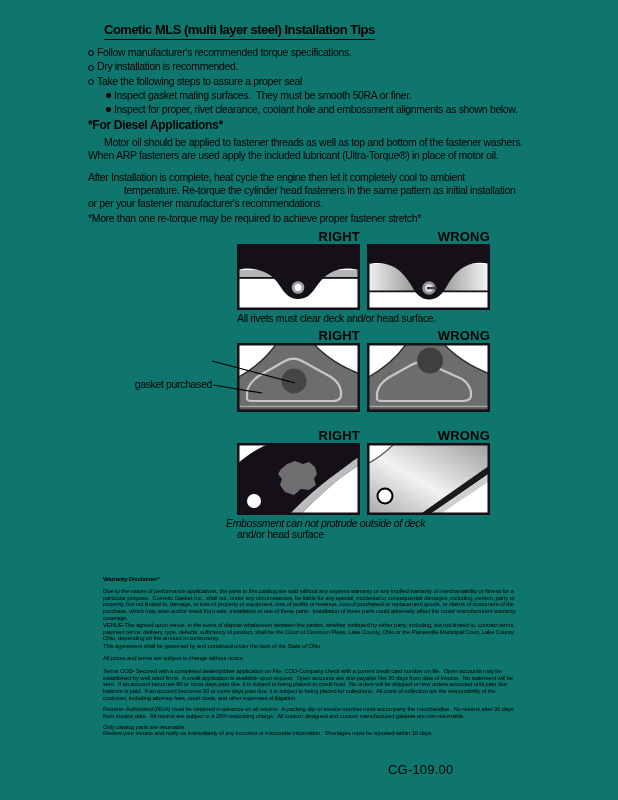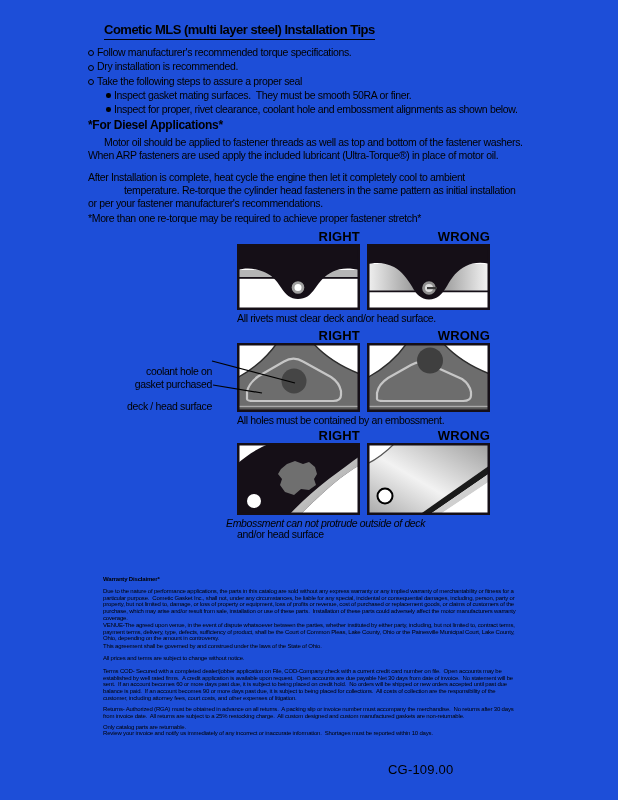--- a/index.html
+++ b/index.html
@@ -1,16 +1,16 @@
 <!DOCTYPE html>
 <html><head>
 <meta charset="utf-8">
 <style>
   html,body{margin:0;padding:0;background:#fff;}
-  .page{position:relative;width:618px;height:800px;background:#1d4ed8;
+  .page{position:relative;width:618px;height:800px;background:#0f766e;
         font-family:"Liberation Sans",sans-serif;color:#000;overflow:hidden;}
   .abs{position:absolute;}
   .doc-title{font-size:13px;font-weight:bold;letter-spacing:-0.5px;white-space:pre;
              border-bottom:1.6px solid #000;padding-bottom:1.5px;}
   .body-text{font-size:10.5px;letter-spacing:-0.35px;white-space:pre;}
   .sec-head{font-size:12px;font-weight:bold;letter-spacing:-0.3px;white-space:pre;}
   .bullet-o{width:4px;height:4px;border:1px solid #000;border-radius:50%;}
   .bullet-f{width:4.5px;height:4.5px;background:#000;border-radius:50%;}
   .rw-label{font-size:13px;font-weight:600;letter-spacing:0.2px;width:123px;text-align:right;white-space:pre;}
   .caption{font-size:10.5px;letter-spacing:-0.35px;white-space:pre;}
@@ -93,24 +93,20 @@
       <rect x="60" y="43" width="10" height="2.2" fill="#3a3a3a"></rect>
       <rect x="1.25" y="1.25" width="120.5" height="63.5" fill="none" stroke="#150f17" stroke-width="2.5"></rect>
     </svg>
   </div>
 
   <div class="abs caption" style="left:237px;top:312px;">All rivets must clear deck and/or head surface.</div>
 
   <div class="abs rw-label" style="left:237px;top:328px;">RIGHT</div>
   <div class="abs rw-label" style="left:367px;top:328px;">WRONG</div>
 
-  <div class="abs diag-label" style="left:100px;top:343px;">
-    <div>coolant hole on</div>
-    <div>deck / head surface</div>
-  </div>
   <div class="abs diag-label" style="left:100px;top:379px;">gasket purchased</div>
 
   <div class="abs" style="left:237px;top:343px;">
     <svg width="123" height="69" viewBox="0 0 123 69">
       <rect width="123" height="69" fill="#6d6d6d"></rect>
       <path d="M0,0 L40,0 C33,10 20,24 0,35 Z" fill="#ffffff"></path>
       <path d="M40,0 C33,10 20,24 0,35" fill="none" stroke="#2c2c2c" stroke-width="1.4"></path>
       <path d="M123,0 L76,0 C84,9 100,22 123,31 Z" fill="#ffffff"></path>
       <path d="M76,0 C84,9 100,22 123,31" fill="none" stroke="#2c2c2c" stroke-width="1.4"></path>
       <rect y="63.5" width="123" height="5.5" fill="#595959"></rect>
@@ -138,21 +134,20 @@
     </svg>
   </div>
 
   <div class="abs" style="left:210px;top:350px;">
     <svg width="100" height="50" viewBox="0 0 100 50">
       <line x1="2" y1="11" x2="85" y2="33" stroke="#000" stroke-width="1.2"></line>
       <line x1="3" y1="35" x2="52" y2="43" stroke="#000" stroke-width="1.2"></line>
     </svg>
   </div>
 
-  <div class="abs caption" style="left:237px;top:413.5px;">All holes must be contained by an embossment.</div>
 
   <div class="abs rw-label" style="left:237px;top:428px;">RIGHT</div>
   <div class="abs rw-label" style="left:367px;top:428px;">WRONG</div>
 
   <div class="abs" style="left:237px;top:443px;">
     <svg width="123" height="72" viewBox="0 0 123 72">
       <defs>
         <linearGradient id="bandR" x1="0" y1="0" x2="1" y2="1">
           <stop offset="0" stop-color="#e2e2e2"></stop>
             <stop offset="1" stop-color="#9a9a9a"></stop>

